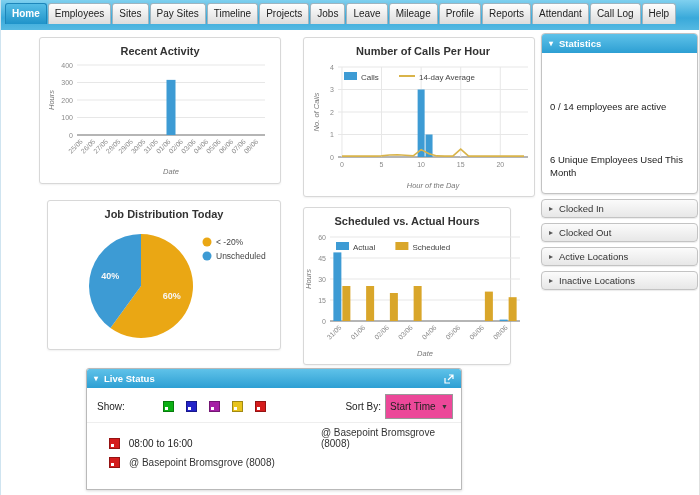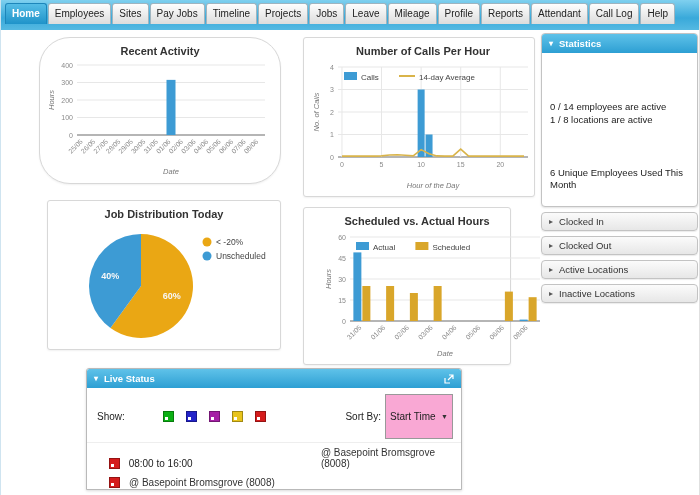--- a/index.html
+++ b/index.html
@@ -14,24 +14,24 @@
   .tab { height:21px; line-height:19px; padding:0 6px; margin-right:1px; font-size:10px; color:#222;
          background:linear-gradient(#fefefe,#dcdcdc); border:1px solid #9fb4bf; border-bottom:none;
          border-radius:3px 3px 0 0; cursor:pointer; white-space:nowrap; }
   .tab.active { background:linear-gradient(#55bde6,#1f93c9); color:#fff; border-color:#1d86ba; font-weight:bold; }
 
   
   .card { position:absolute; background:#fff; border:1px solid #d8d8d8; border-radius:3px;
           box-shadow:0 1px 2px rgba(0,0,0,0.06); }
   .card h3 { margin:7px 0 0; text-align:center; font-size:11px; color:#333; font-weight:bold; }
   .card svg { display:block; margin:2px auto 0; }
-  #card-recent { left:38px; top:37px;  width:242px; height:147px;border-radius:31px; }
+  #card-recent { left:38px; top:37px;  width:242px; height:147px; }
   #card-calls  { left:302px; top:37px; width:232px; height:160px;padding-left:8px; }
   #card-pie    { left:46px; top:200px; width:234px; height:150px; }
-  #card-sched  { left:302px; top:207px; width:208px; height:158px;padding-left:20px; }
+  #card-sched  { left:302px; top:207px; width:208px; height:158px; }
 
   
   .sidebar { position:absolute; left:540px; top:33px; width:157px; }
   .panel { background:#fff; border:1px solid #c3c3c3; border-radius:4px; overflow:hidden;
            box-shadow:0 1px 2px rgba(0,0,0,0.12); }
   .phead { height:19px; background:linear-gradient(#5fc2e9,#2d9fd3); color:#fff; font-size:9.5px;
            font-weight:bold; display:flex; align-items:center; padding:0 7px; cursor:pointer; }
   .pArrow { font-size:8px; margin-right:6px; }
   .pbody { padding:8px 8px 6px; font-size:9.5px; color:#222; line-height:1.35; }
   .stat-group { margin-bottom:8px;margin-top:40px; }
@@ -46,39 +46,39 @@
   .live-head { border-radius:2px 2px 0 0; }
   .popout { margin-left:auto; display:flex; align-items:center; cursor:pointer; }
   .ls-toolbar { display:flex; align-items:center; padding:6px 8px 3px 10px; border-bottom:1px solid #eee;gap:26px; }
   .ls-label { font-size:10px; color:#222; }
   .swatches { display:inline-flex; margin-left:12px; }
   .sw { width:11px; height:11px; display:inline-block; position:relative; border:1px solid rgba(0,0,0,0.3);
         cursor:pointer; }
   .swatches .sw { margin-right:12px; }
   .sw::after { content:""; position:absolute; left:1px; bottom:1px; width:3px; height:3px; background:#fff; }
   .sortwrap { margin-left:auto; display:inline-flex; align-items:center; }
-  .sortsel { border:1px solid #999; background:#f9a8d4; font-size:10px; color:#222; margin-left:4px;
-             padding:16px 4px; min-width:68px; display:inline-flex; justify-content:space-between;
+  .sortsel { border:1px solid #999; background:#ec4899; font-size:10px; color:#222; margin-left:4px;
+             padding:6px 4px; min-width:68px; display:inline-flex; justify-content:space-between;
              align-items:center; cursor:pointer; }
   .sortsel .caret { font-size:7px; color:#333; margin-left:5px; }
   .ls-row { display:flex; align-items:flex-end; padding:4px 0 4px 22px; }
   .ls-row .sw { margin-right:9px; }
   .ls-time { font-size:10px; color:#222; width:200px; }
   .ls-loc { font-size:10px; color:#333; }
 </style>
 </head>
 <body>
 
 <div class="page">
 
   <div class="tabbar">
       <div class="tab active">Home</div>
       <div class="tab">Employees</div>
       <div class="tab">Sites</div>
-      <div class="tab">Pay Jobs</div>
+      <div class="tab">Pay Sites</div>
       <div class="tab">Timeline</div>
       <div class="tab">Projects</div>
       <div class="tab">Jobs</div>
       <div class="tab">Leave</div>
       <div class="tab">Mileage</div>
       <div class="tab">Profile</div>
       <div class="tab">Reports</div>
       <div class="tab">Attendant</div>
       <div class="tab">Call Log</div>
       <div class="tab">Help</div>
@@ -209,21 +209,20 @@
 
     <div class="sidebar">
       <div class="panel">
         <div class="phead">
           <span class="pArrow">▾</span>
           <span>Statistics</span>
         </div>
         <div class="pbody">
             <div class="stat-group">
               <div>0 / 14 employees are active</div>
-              <div>1 / 8 locations are active</div>
             </div>
             <div class="stat-group">
               <div>6 Unique Employees Used This Month</div>
             </div>
           </div>
       </div>
       <div>
           <div class="acc">
             <span class="arrow">▸</span>
             <span>Clocked In</span>

